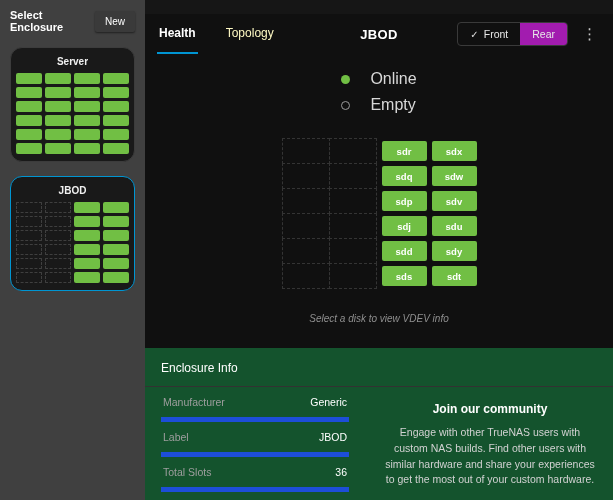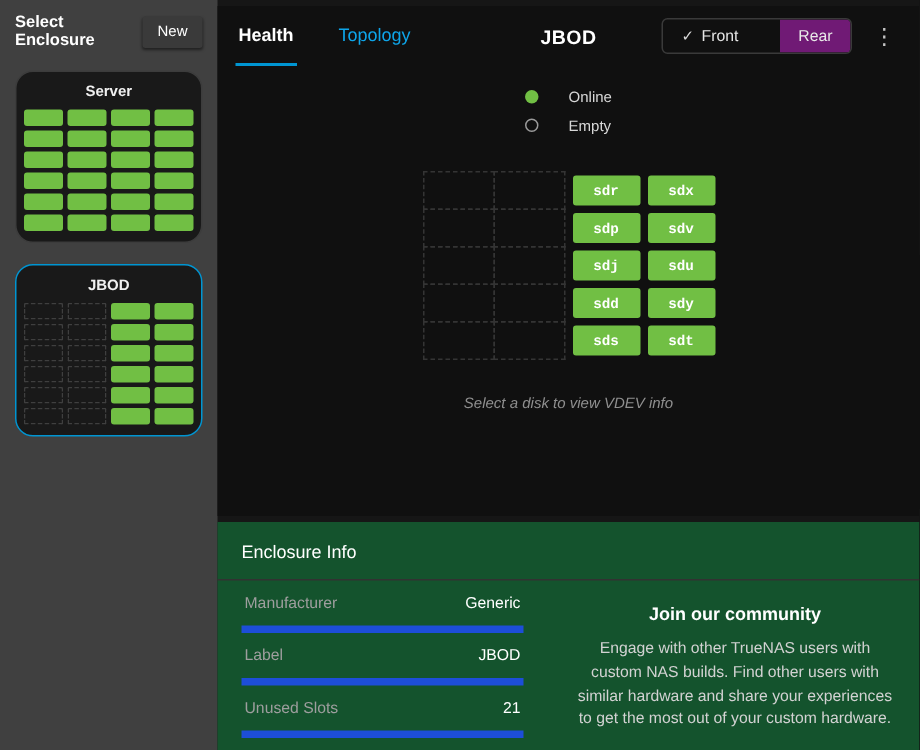--- a/index.html
+++ b/index.html
@@ -28,59 +28,59 @@
   }
   .enc-card.selected { border-color:var(--blue); }
   .enc-title { font-size:10px; font-weight:bold; color:#f0f0f0; text-align:center; padding:3px 0 6px; }
   .enc-grid { display:grid; grid-template-columns:repeat(4,1fr); gap:3px; }
   .slot { height:11px; border-radius:2px; }
   .slot.green { background:var(--green); }
   .slot.hollow { background:transparent; border:1px dashed #3f3f3f; border-radius:1px; }
 
   
   .main { position:absolute; left:145px; top:0; width:468px; height:500px; }
-  .health-panel { position:absolute; top:4px; left:0; right:0; height:340px; background:#101010; }
+  .health-panel { position:absolute; top:14px; left:0; right:0; height:340px; background:#101010; }
 
   .topbar { position:relative; height:40px; display:flex; align-items:center; padding:0 12px; }
   .tabs { display:flex; gap:26px; height:100%; }
   .tab {
-    font-size:12px; color:#0ea5e9; display:flex; align-items:center;
+    font-size:12px; color:#fef9c3; display:flex; align-items:center;
     padding:0 2px; border-bottom:2px solid transparent; cursor:pointer;
   }
   .tab.active { color:#fff; font-weight:bold; border-bottom-color:var(--blue); }
   .panel-title {
     position:absolute; left:50%; top:13px; transform:translateX(-50%);
     font-size:13px; font-weight:bold; color:#fff; letter-spacing:.3px;
   }
   .view-controls { margin-left:auto; display:flex; align-items:center; }
   .seg { display:flex; border:1px solid #3a3a3a; border-radius:4px; overflow:hidden; }
   .seg-btn {
     font-family:"Liberation Sans", sans-serif; font-size:10.5px; color:#e8e8e8;
     background:transparent; border:none; padding:5px 12px; cursor:pointer;
     display:flex; align-items:center; gap:5px;
   }
-  .seg-btn.active { background:#701a75;margin-left:16px; }
+  .seg-btn.active { background:#a21caf; }
   .check { font-size:10px; color:#dcdcdc; }
   .kebab { margin-left:10px; color:#c4c4c4; font-size:15px; cursor:pointer; padding:2px 4px; }
 
   .legend { width:fit-content; margin:16px auto 0; display:flex; flex-direction:column; gap:8px; }
-  .legend-row { display:flex; align-items:flex-start; gap:20px; font-size:10px; color:#d8d8d8; }
+  .legend-row { display:flex; align-items:center; gap:20px; font-size:16px; color:#d8d8d8; }
   .dot { width:9px; height:9px; border-radius:50%; }
   .dot.online { background:var(--green); }
   .dot.empty { background:transparent; border:1px solid #9b9b9b; }
 
   .disk-grid { width:fit-content; margin:24px auto 0; }
   .disk-row { display:flex; align-items:center; height:26px; }
   .disk-row + .disk-row { margin-top:-1px; }
   .empty-cell { width:48px; height:26px; border:1px dashed #343434; }
   .empty-cell + .empty-cell { margin-left:-1px; }
   .disk-btn {
     width:45px; height:20px; margin-left:5px; background:var(--green);
     border:none; border-radius:2px; color:#fff; font-weight:bold; font-size:9.5px;
-    font-family:Liberation Mono, monospace; cursor:pointer;
+    font-family:Liberation Sans, sans-serif; cursor:pointer;
   }
   .hint { margin-top:24px; text-align:center; font-size:10px; font-style:italic; color:#8f8f8f; }
 
   
   .info-panel { position:absolute; top:348px; left:0; right:0; bottom:0; background:#14532d; }
   .info-title { font-size:12px; color:#fff; padding:13px 16px 11px; }
   .info-divider { border-top:1px solid #323232; }
   .info-body { display:flex; padding:0 16px; gap:34px; }
   .info-list { width:188px; }
   .info-row {
@@ -201,20 +201,26 @@
       <div class="disk-grid" id="disk-grid">
           <div class="disk-row">
             <span class="empty-cell"></span>
             <span class="empty-cell"></span>
             <button class="disk-btn">sdr</button>
             <button class="disk-btn">sdx</button>
           </div>
           <div class="disk-row">
             <span class="empty-cell"></span>
             <span class="empty-cell"></span>
+            <button class="disk-btn">sdq</button>
+            <button class="disk-btn">sdw</button>
+          </div>
+          <div class="disk-row">
+            <span class="empty-cell"></span>
+            <span class="empty-cell"></span>
             <button class="disk-btn">sdp</button>
             <button class="disk-btn">sdv</button>
           </div>
           <div class="disk-row">
             <span class="empty-cell"></span>
             <span class="empty-cell"></span>
             <button class="disk-btn">sdj</button>
             <button class="disk-btn">sdu</button>
           </div>
           <div class="disk-row">
@@ -241,20 +247,24 @@
         <div class="info-list" id="info-list">
             <div class="info-row">
               <span class="info-label">Manufacturer</span>
               <span class="info-value">Generic</span>
             </div>
             <div class="info-row">
               <span class="info-label">Label</span>
               <span class="info-value">JBOD</span>
             </div>
             <div class="info-row">
+              <span class="info-label">Total Slots</span>
+              <span class="info-value">36</span>
+            </div>
+            <div class="info-row">
               <span class="info-label">Unused Slots</span>
               <span class="info-value">21</span>
             </div>
           </div>
         <div class="community">
           <div class="community-inner">
             <div class="community-title">Join our community</div>
             <p class="community-body">Engage with other TrueNAS users with custom NAS builds. Find other users with similar hardware and share your experiences to get the most out of your custom hardware.</p>
           </div>
         </div>

